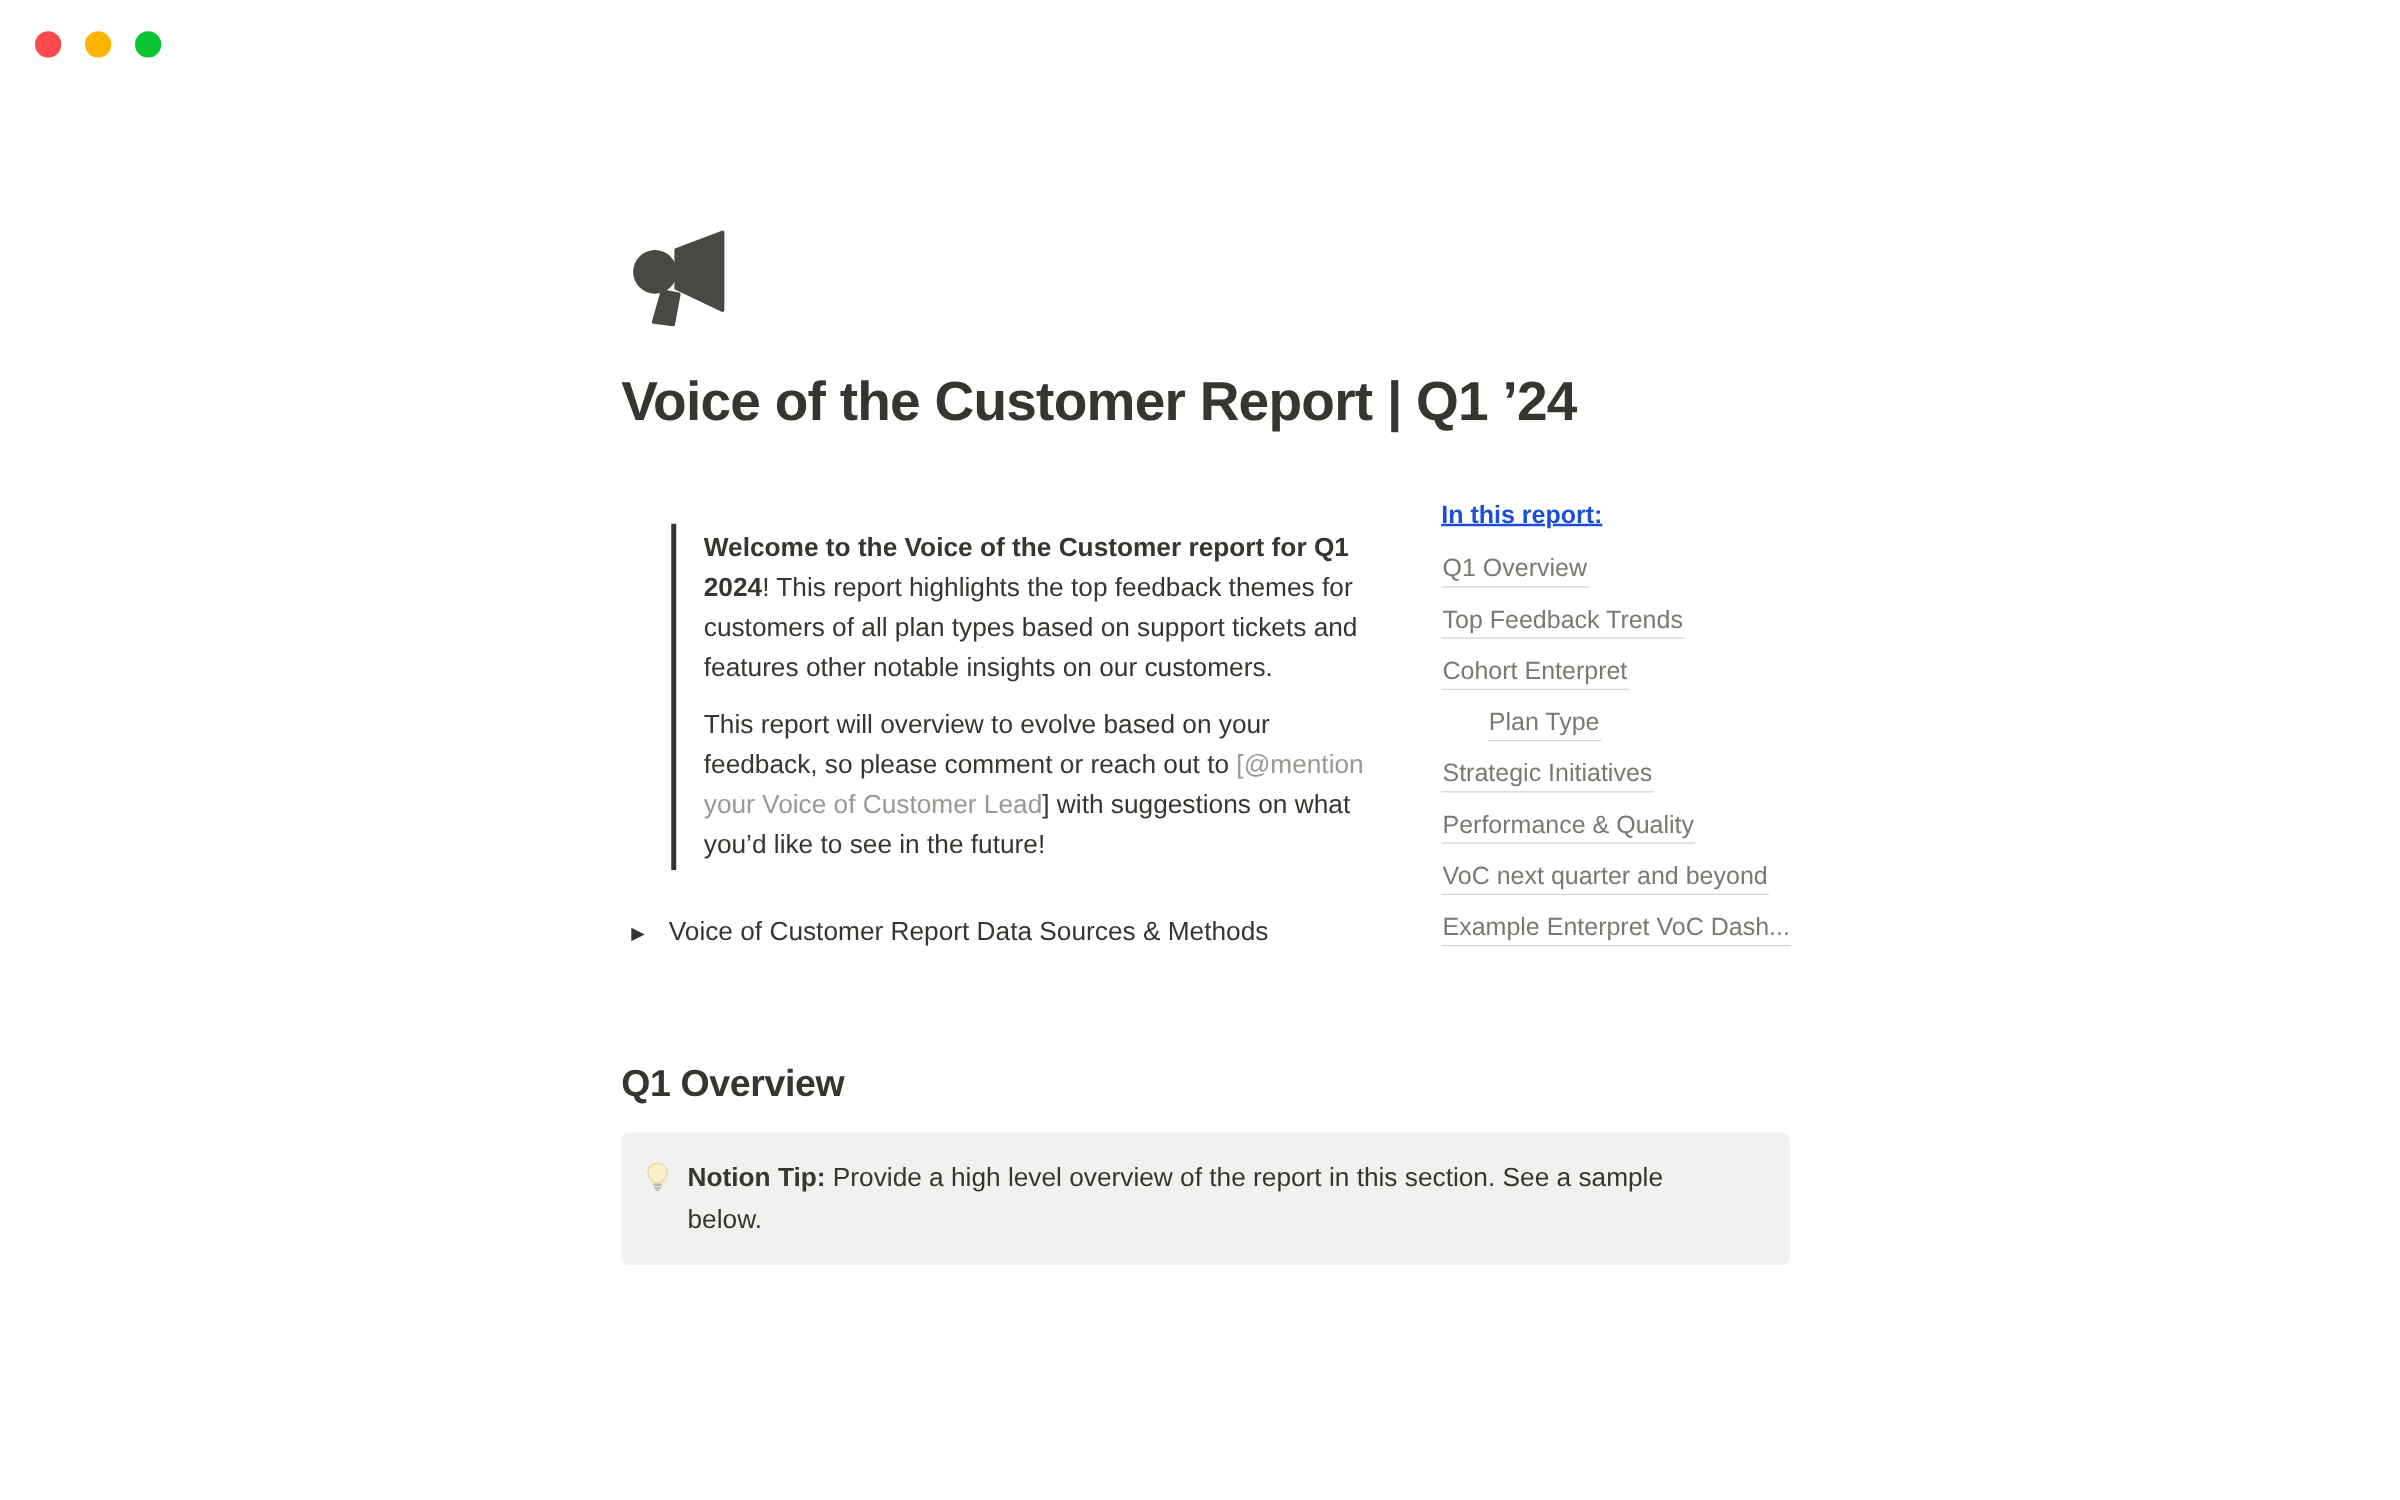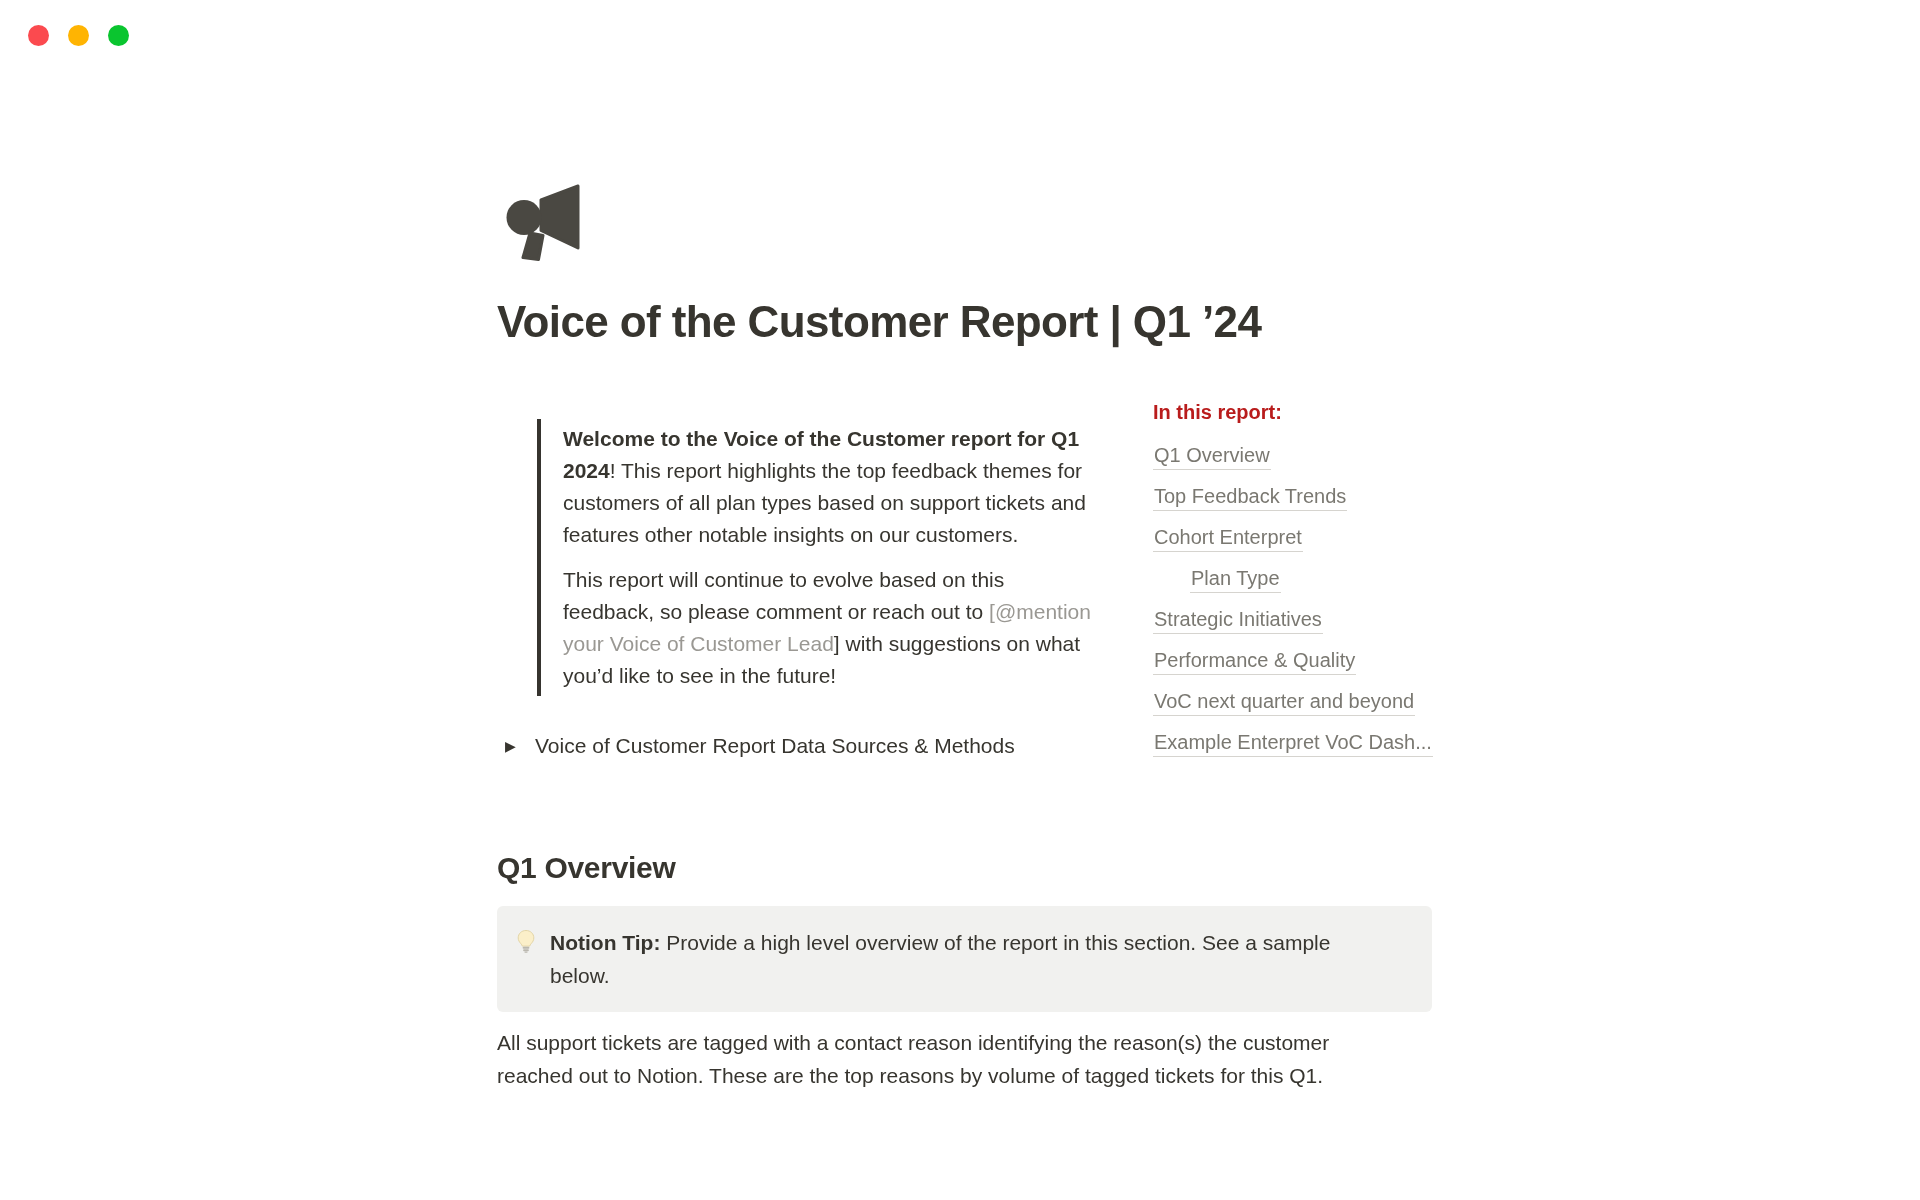--- a/index.html
+++ b/index.html
@@ -23,21 +23,21 @@
   
   .quote{position:absolute;left:497px;top:398px;width:600px;border-left:4px solid #36342F;
          padding:4px 0 4px 22px;font-size:21px;line-height:32px;}
   .qp{margin:0;white-space:pre-line;}
   .qp + .qp{margin-top:13px;}
   .qp strong{font-weight:700;}
   .mention{color:#9A9893;}
 
   
   .toc{position:absolute;left:1153px;top:400px;width:320px;font-size:20px;}
-  .toc-heading{font-weight:700;line-height:24px;color:#b91c1c;}
+  .toc-heading{font-weight:700;line-height:24px;color:#1d4ed8;text-decoration:underline;}
   .toc ul{list-style:none;margin:21px 0 0 0;padding:0;}
   .toc li{margin:0 0 21px 0;line-height:20px;}
   .toc li.indent{padding-left:37px;}
   .toc-link{color:#7A7871;border-bottom:1.5px solid #D6D4CF;padding:0 1px 2.5px 1px;cursor:pointer;}
 
   
   .toggle{position:absolute;left:505px;top:731px;display:flex;align-items:center;
           font-size:21px;line-height:30px;cursor:pointer;}
   .tri{font-size:14px;width:30px;flex:none;color:#37352F;}
   .toggle-label{color:#37352F;}
@@ -81,21 +81,21 @@
     </svg>
   </div>
 
   <h1 class="page-title">Voice of the Customer Report | Q1 ’24</h1>
 
   <blockquote class="quote">
     <p class="qp"><strong>Welcome to the Voice of the Customer report for Q1
 2024</strong><span>! This report highlights the top feedback themes for
 customers of all plan types based on support tickets and
 features other notable insights on our customers.</span></p>
-    <p class="qp"><span>This report will continue to evolve based on this
+    <p class="qp"><span>This report will overview to evolve based on your
 feedback, so please comment or reach out to </span><span class="mention">[@mention
 your Voice of Customer Lead</span><span>] with suggestions on what
 you’d like to see in the future!</span></p>
   </blockquote>
 
   <aside class="toc">
     <div class="toc-heading">In this report:</div>
     <ul>
       <li><a class="toc-link">Q1 Overview</a></li>
       <li><a class="toc-link">Top Feedback Trends</a></li>
@@ -121,16 +121,14 @@
         <path d="M12,1.5 C7.4,1.5 4.2,4.8 4.2,8.9 C4.2,11.4 5.5,13.1 6.7,14.5 C7.5,15.4 8.1,16.2 8.3,17.1 L15.7,17.1 C15.9,16.2 16.5,15.4 17.3,14.5 C18.5,13.1 19.8,11.4 19.8,8.9 C19.8,4.8 16.6,1.5 12,1.5 Z" fill="#FBEFC9" stroke="#E3D5A6" stroke-width="1"></path>
         <rect x="8.6" y="17.8" width="6.8" height="2" rx="1" fill="#BBB8AF"></rect>
         <rect x="9.1" y="20.3" width="5.8" height="1.9" rx="0.95" fill="#BBB8AF"></rect>
         <rect x="10.4" y="22.5" width="3.2" height="1.2" rx="0.6" fill="#BBB8AF"></rect>
       </svg>
     </span>
     <p class="callout-text"><strong>Notion Tip:</strong><span> Provide a high level overview of the report in this section. See a sample
 below.</span></p>
   </div>
 
-  <p class="body-p p1">All support tickets are tagged with a contact reason identifying the reason(s) the customer
-reached out to Notion. These are the top reasons by volume of tagged tickets for this Q1.</p>
 
 </div>
 
 </body></html>

